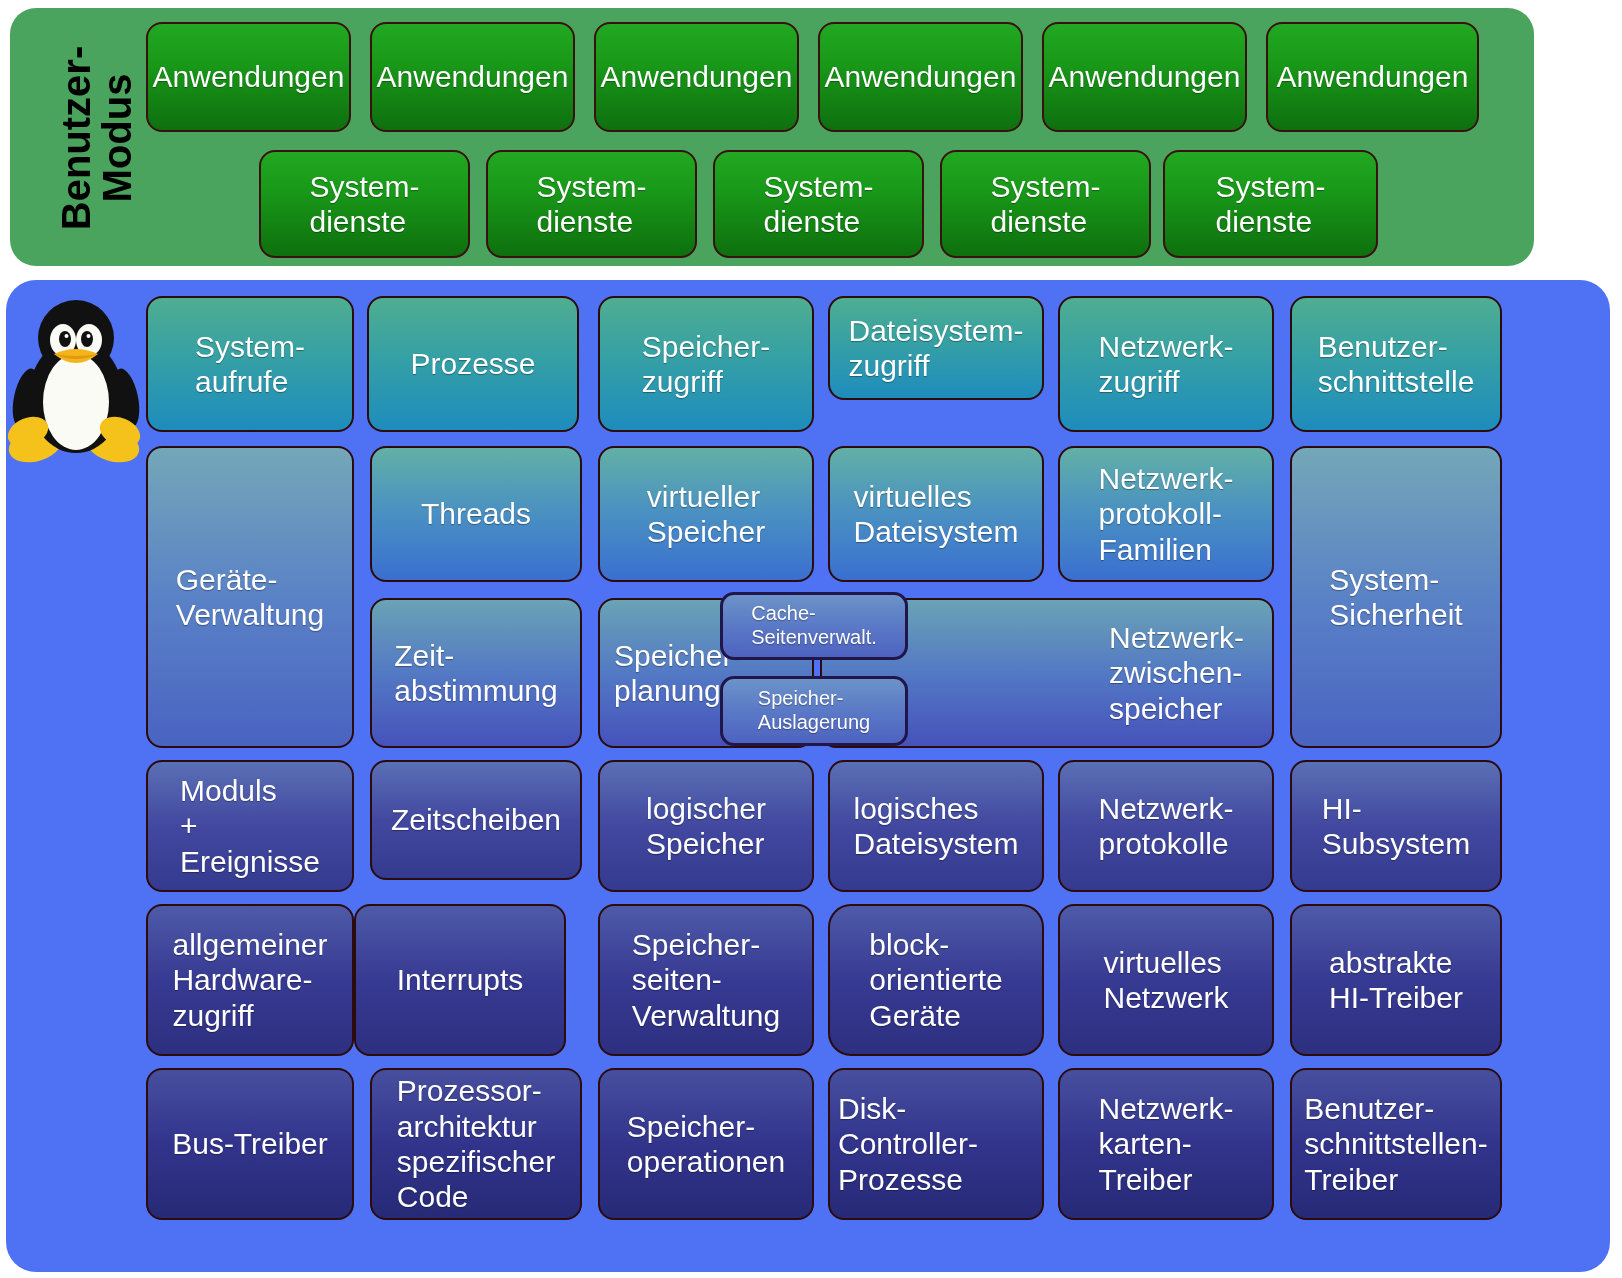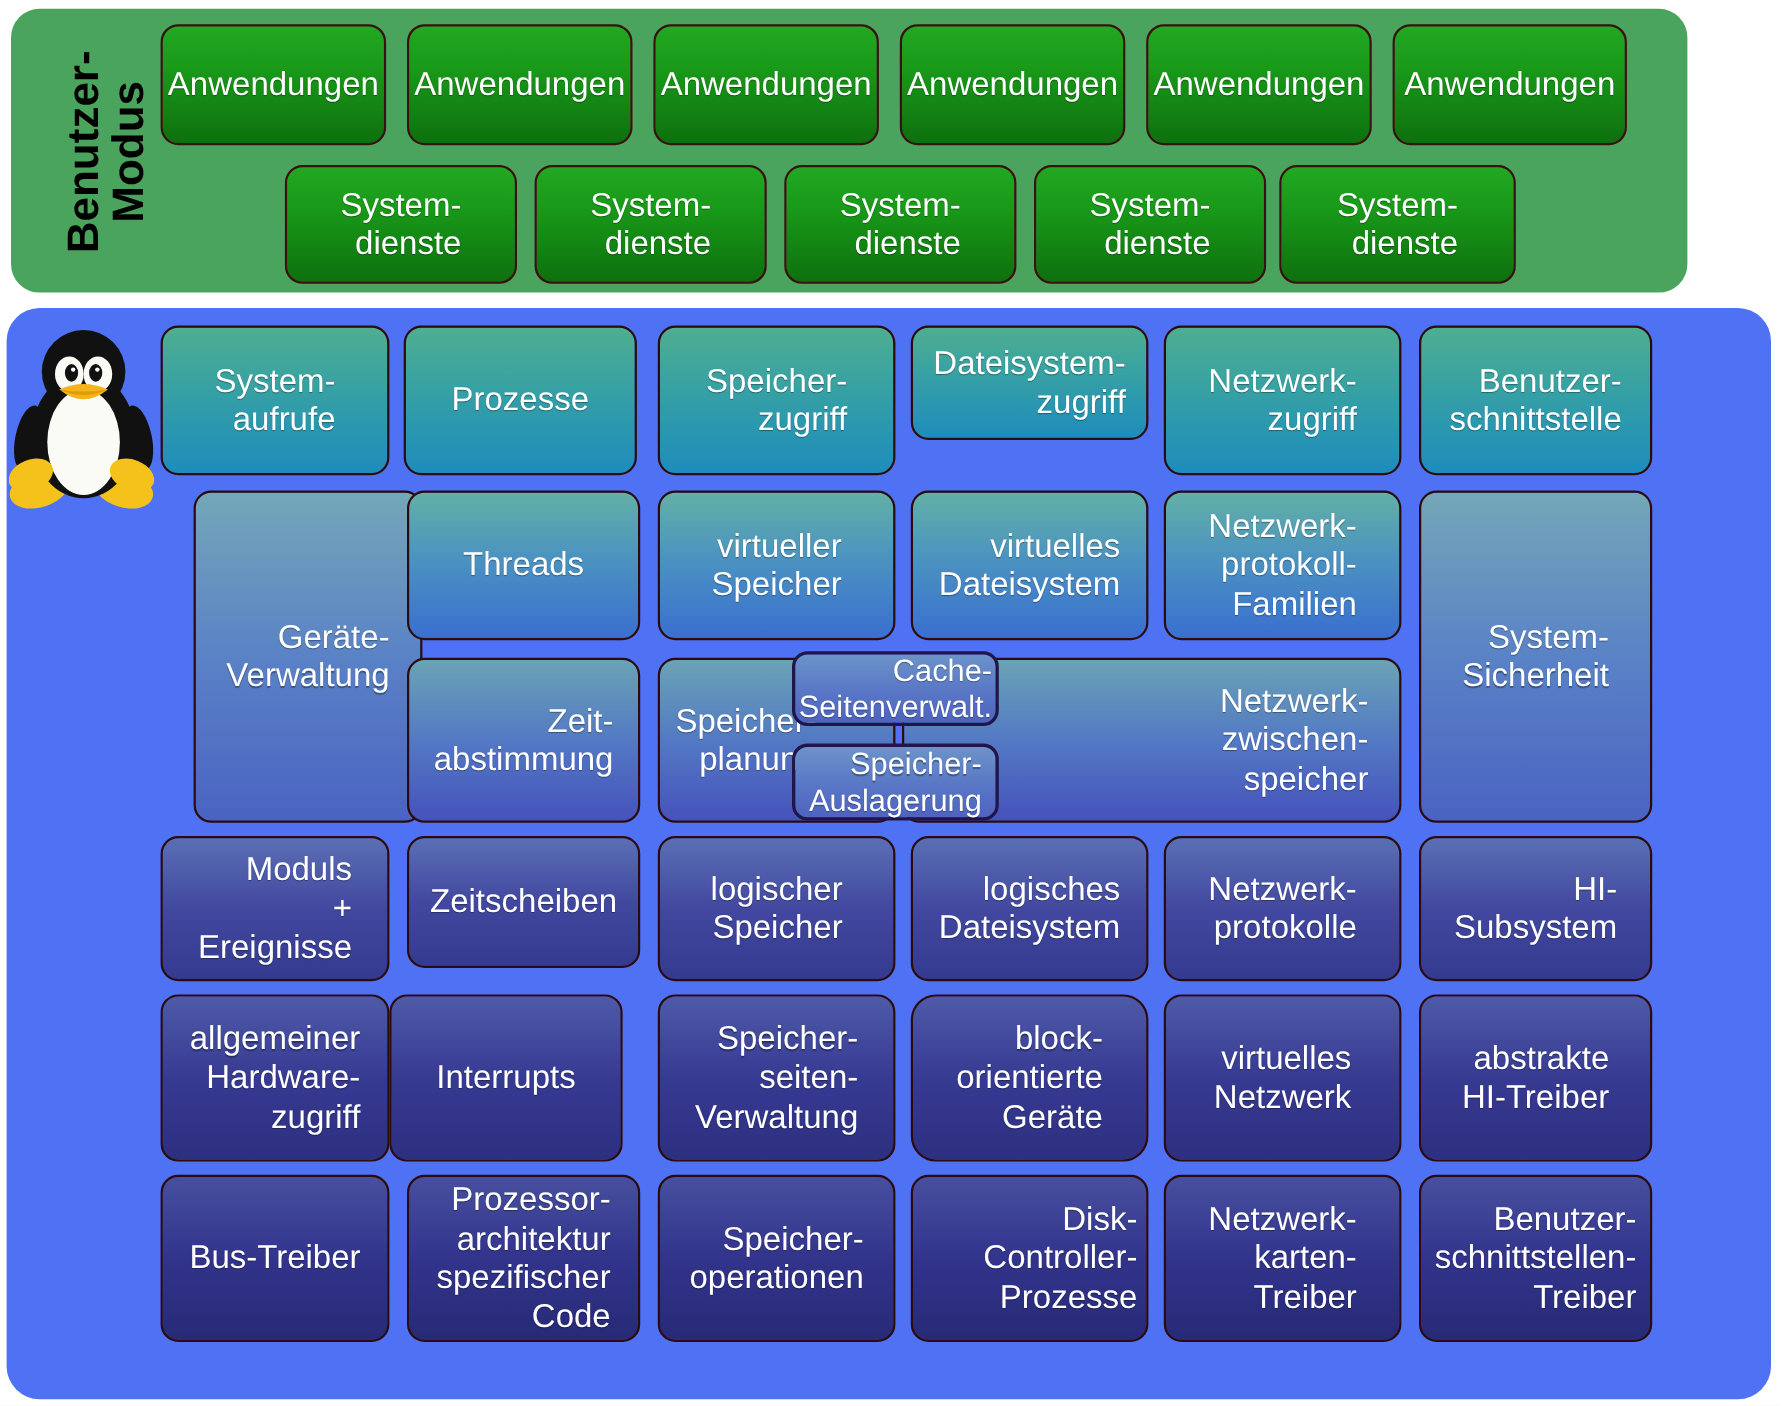--- a/index.html
+++ b/index.html
@@ -59,21 +59,21 @@
   
   .box {
     position: absolute;
     box-sizing: border-box;
     border: 2px solid #2b0b0b;
     border-radius: 16px;
     color: #ffffff;
     display: flex;
     align-items: center;
     justify-content: center;
-    text-align: right;
+    text-align: left;
     font-size: 30px;
     line-height: 1.18;
     padding: 16px 8px;
     text-shadow: 0 1px 1px rgba(0,0,0,0.35);
   }
   .box .lbl { display: block; white-space: pre-line; }
 
   
   .box.green {
     background: linear-gradient(to bottom, #22a822 0%, #199a19 35%, #0e700e 100%);
@@ -88,21 +88,21 @@
   .box.t5 { background: linear-gradient(to bottom, #4e5aa8 0%, #373a92 50%, #2d2f80 100%); }
   .box.t6 { background: linear-gradient(to bottom, #474f9e 0%, #32348c 50%, #272a76 100%); }
   .box.t3tall { background: linear-gradient(to bottom, #74a7b8 0%, #5a82c6 50%, #4a63c2 100%); }
 
   
   .box.overlay {
     z-index: 6;
     border: 3px solid #21164a;
     border-radius: 14px;
     background: linear-gradient(to bottom, #6c93c9 0%, #5a79c6 50%, #4e63c0 100%);
-    font-size: 28px;
+    font-size: 20px;
   }
 
   
   .box.wide-left  { justify-content: flex-start; padding-left: 14px; }
   .box.wide-right { justify-content: flex-end; padding-right: 28px; }
 
   
   .tux {
     position: absolute;
     left: 8px;
@@ -212,21 +212,21 @@
   </div>
 <div class="box t1" style="left:1058px;top:296px;width:216px;height:136px;">
   <span class="lbl">Netzwerk-
 zugriff</span>
   </div>
 <div class="box t1" style="left:1290px;top:296px;width:212px;height:136px;">
   <span class="lbl">Benutzer-
 schnittstelle</span>
   </div>
 
-<div class="box t3tall" style="left:146px;top:446px;width:208px;height:302px;margin-left:30px;">
+<div class="box t3tall" style="left:146px;top:446px;width:208px;height:302px;">
   <span class="lbl">Geräte-
 Verwaltung</span>
   </div>
 <div class="box t2" style="left:370px;top:446px;width:212px;height:136px;">
   <span class="lbl">Threads</span>
   </div>
 <div class="box t2" style="left:598px;top:446px;width:216px;height:136px;">
   <span class="lbl">virtueller
 Speicher</span>
   </div>

